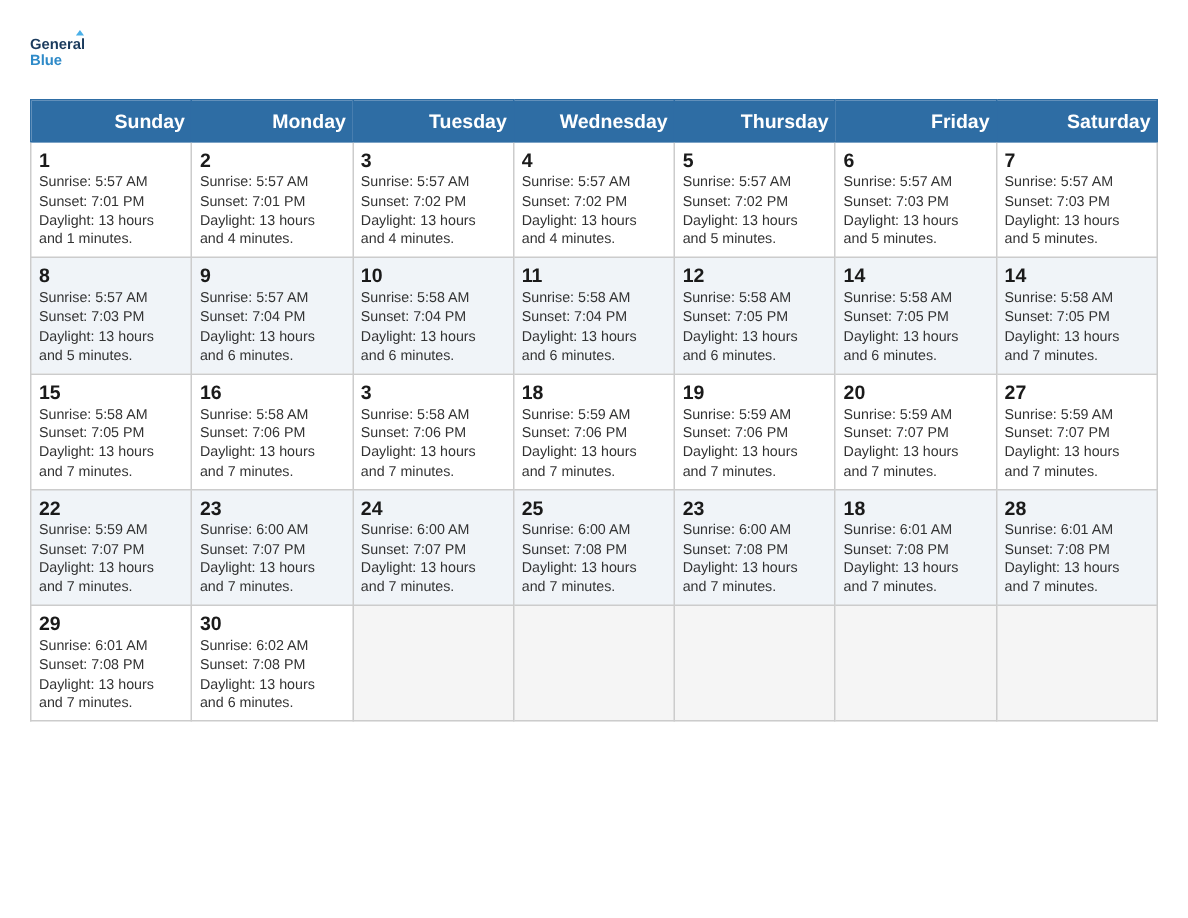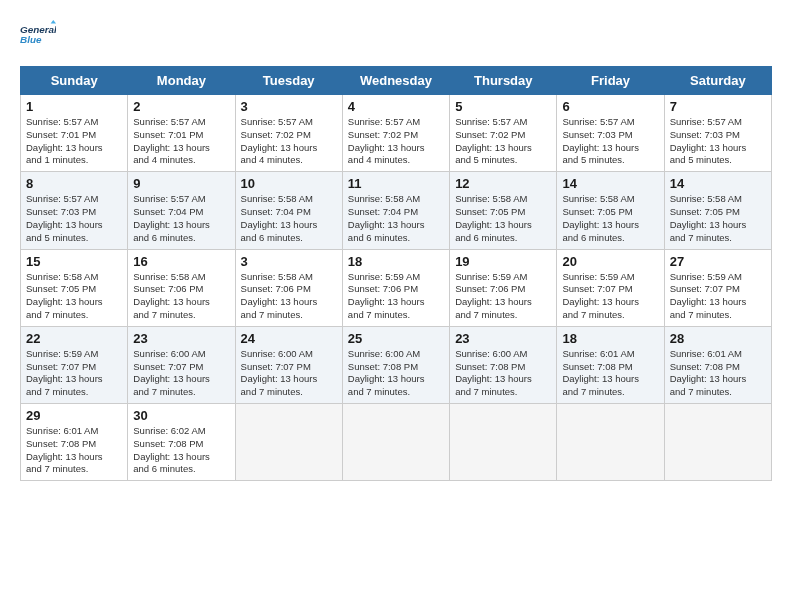--- a/index.html
+++ b/index.html
@@ -8,21 +8,20 @@
       background: #fff;
       width: 792px;
       min-height: 612px;
       padding: 20px;
     }
     .header-area {
       display: flex;
       justify-content: space-between;
       align-items: flex-end;
       margin-bottom: 10px;
-      font-style: italic;
     }
     .logo {
       display: flex;
       align-items: center;
       gap: 4px;
     }
     .logo-icon {
       width: 36px;
       height: 36px;
     }
@@ -42,21 +41,21 @@
       width: 100%;
       border-collapse: collapse;
       border: 1px solid #ccc;
     }
     .calendar th {
       background-color: #2e6da4;
       color: #fff;
       font-size: 13px;
       font-weight: bold;
       padding: 6px 4px;
-      text-align: center;
+      text-align: right;
       border: 1px solid #2e6da4;
     }
     .calendar td {
       vertical-align: top;
       border: 1px solid #ccc;
       padding: 4px 5px;
       width: calc(100% / 7);
       min-height: 80px;
       background: #fff;
       font-size: 10px;

